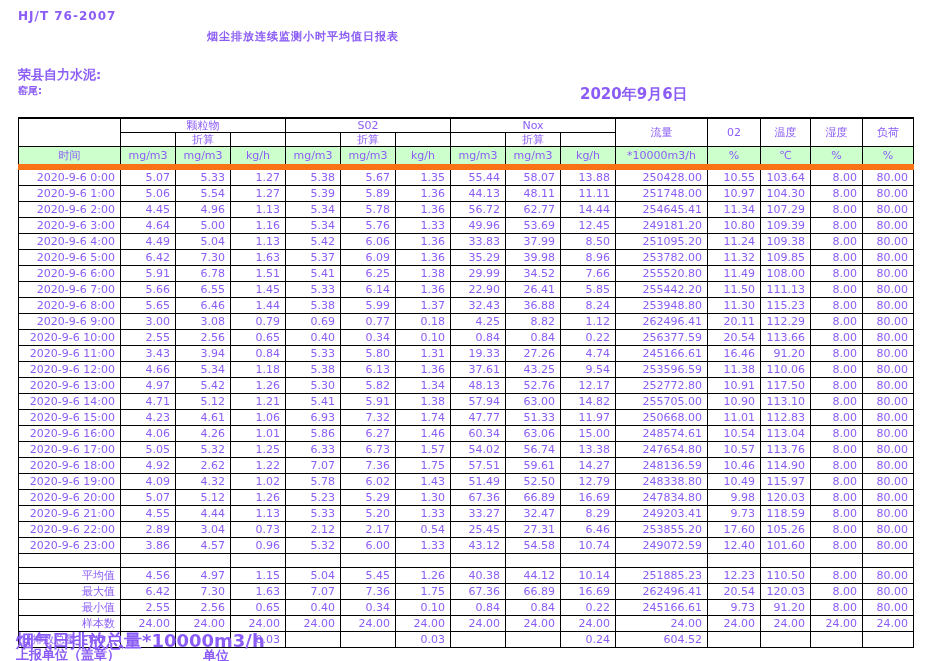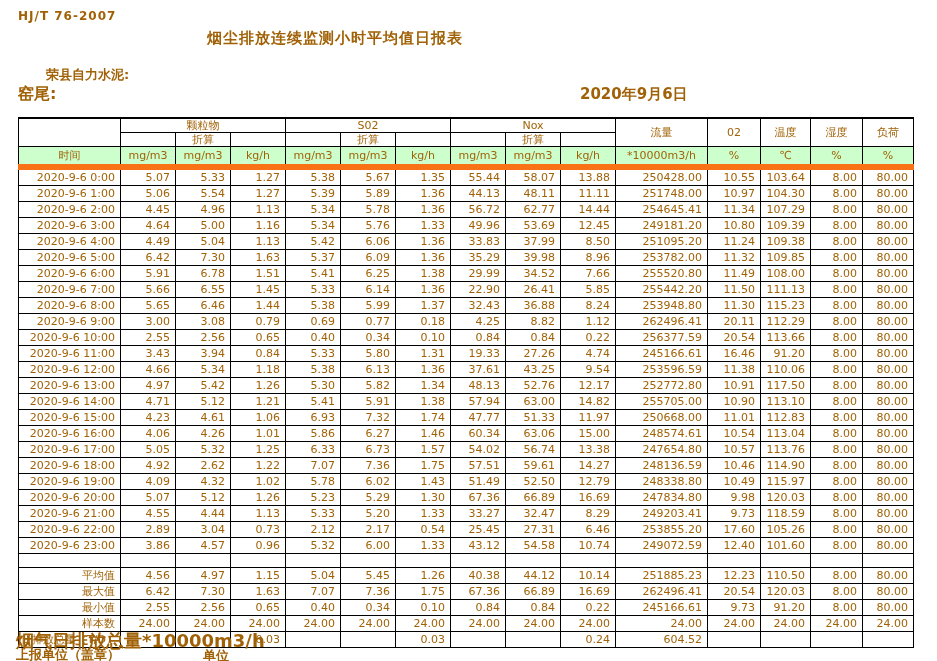--- a/index.html
+++ b/index.html
@@ -1,24 +1,24 @@
 <!DOCTYPE html>
 <html><head>
 <meta charset="utf-8">
 <style>
   html,body{margin:0;padding:0;background:#fff;}
   .page{
     position:relative;width:937px;height:661px;background:#ffffff;
-    font-family:"DejaVu Sans","Liberation Sans",sans-serif;color:#a16207;
+    font-family:"DejaVu Sans","Liberation Sans",sans-serif;color:#8b5cf6;
     overflow:hidden;
   }
   .std-code{position:absolute;left:18px;top:9px;font-size:12px;font-weight:bold;letter-spacing:1px;}
-  .report-title{position:absolute;left:207px;top:29px;font-size:15px;font-weight:bold;letter-spacing:1px;}
-  .company-line{position:absolute;left:18px;top:66px;font-size:13px;font-weight:bold;margin-left:28px;}
-  .site-line{position:absolute;left:18px;top:84px;font-size:16px;font-weight:bold;}
+  .report-title{position:absolute;left:207px;top:29px;font-size:11px;font-weight:bold;letter-spacing:1px;}
+  .company-line{position:absolute;left:18px;top:66px;font-size:13px;font-weight:bold;}
+  .site-line{position:absolute;left:18px;top:84px;font-size:10px;font-weight:bold;}
   .report-date{position:absolute;left:580px;top:85px;font-size:15px;font-weight:bold;}
   table.report{
     position:absolute;left:18px;top:117px;
     border-collapse:collapse;table-layout:fixed;width:895px;
     border:1px solid #000;border-top:2px solid #000;
   }
   table.report td{
     border:1px solid #000;font-size:11px;white-space:nowrap;overflow:hidden;
     padding:0 5px 0 2px;height:15px;line-height:15px;text-align:right;
   }

